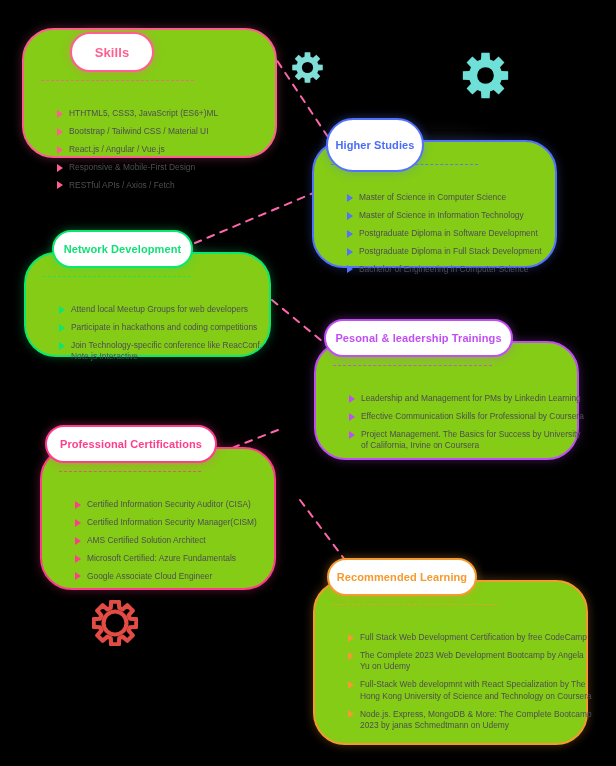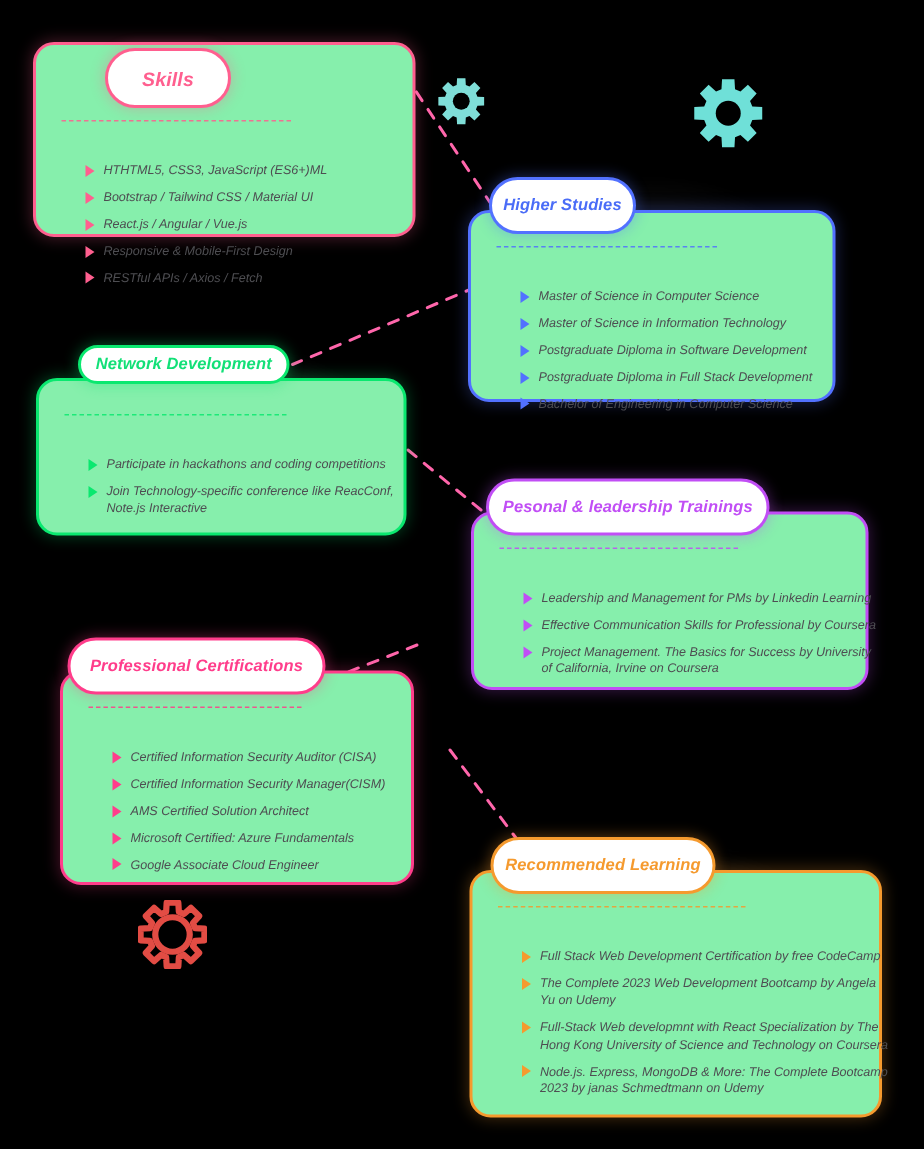--- a/index.html
+++ b/index.html
@@ -40,25 +40,24 @@
     position: absolute;
     left: 0; top: 0;
     width: 616px;
     height: 766px;
     pointer-events: none;
   }
 
   
   .card {
     position: absolute;
-    background: #86efac;
-    border-radius: 14px;
+    background: #84cc16;
+    border-radius: 32px;
     border: 2px solid #888;
     box-sizing: border-box;
-    font-style: italic;
   }
 
   
   .pill {
     position: absolute;
     background: #ffffff;
     border: 2px solid #888;
     border-radius: 999px;
     display: flex;
     align-items: center;
@@ -173,21 +172,21 @@
             <span class="tri" style="border-left-color: rgb(255, 95, 143);"></span>
             <span class="itxt">Responsive &amp; Mobile-First Design</span>
           </li>
           <li>
             <span class="tri" style="border-left-color: rgb(255, 95, 143);"></span>
             <span class="itxt">RESTful APIs / Axios / Fetch</span>
           </li>
         </ul>
       </div>
       <div class="card" style="left: 312px; top: 140px; width: 245px; height: 128px; border-color: rgb(82, 113, 255); box-shadow: rgba(82, 113, 255, 0.267) 0px 0px 10px 1px;">
-        <div class="pill" style="left: 12px; top: -24px; width: 98px; height: 38px; border-color: rgb(82, 113, 255); box-shadow: rgba(82, 113, 255, 0.333) 0px 0px 9px 1px; align-items: center;">
+        <div class="pill" style="left: 12px; top: -24px; width: 98px; height: 54px; border-color: rgb(82, 113, 255); box-shadow: rgba(82, 113, 255, 0.333) 0px 0px 9px 1px; align-items: center;">
           <span class="pill-label" style="color: rgb(74, 108, 247); font-size: 11px;">Higher Studies</span>
         </div>
         <div class="dashline" style="left: 17px; top: 22px; width: 147px; border-top-color: rgb(82, 113, 255);"></div>
         <ul class="items" style="left: 17px; right: 10px; top: 34px; width: 216px;">
           <li>
             <span class="tri" style="border-left-color: rgb(82, 113, 255);"></span>
             <span class="itxt">Master of Science in Computer Science</span>
           </li>
           <li>
             <span class="tri" style="border-left-color: rgb(82, 113, 255);"></span>
@@ -201,25 +200,29 @@
             <span class="tri" style="border-left-color: rgb(82, 113, 255);"></span>
             <span class="itxt">Postgraduate Diploma in Full Stack Development</span>
           </li>
           <li>
             <span class="tri" style="border-left-color: rgb(82, 113, 255);"></span>
             <span class="itxt">Bachelor of Engineering in Computer Science</span>
           </li>
         </ul>
       </div>
       <div class="card" style="left: 24px; top: 252px; width: 247px; height: 105px; border-color: rgb(10, 232, 111); box-shadow: rgba(10, 232, 111, 0.267) 0px 0px 10px 1px;">
-        <div class="pill" style="left: 26px; top: -24px; width: 141px; height: 26px; border-color: rgb(10, 232, 111); box-shadow: rgba(10, 232, 111, 0.333) 0px 0px 9px 1px;">
+        <div class="pill" style="left: 26px; top: -24px; width: 141px; height: 38px; border-color: rgb(10, 232, 111); box-shadow: rgba(10, 232, 111, 0.333) 0px 0px 9px 1px;">
           <span class="pill-label" style="color: rgb(18, 224, 119); font-size: 11px;">Network Development</span>
         </div>
         <div class="dashline" style="left: 17px; top: 22px; width: 148px; border-top-color: rgb(10, 232, 111);"></div>
         <ul class="items" style="left: 17px; right: 10px; top: 34px; width: 218px;">
+          <li>
+            <span class="tri" style="border-left-color: rgb(10, 232, 111);"></span>
+            <span class="itxt">Attend local Meetup Groups for web developers</span>
+          </li>
           <li>
             <span class="tri" style="border-left-color: rgb(10, 232, 111);"></span>
             <span class="itxt">Participate in hackathons and coding competitions</span>
           </li>
           <li>
             <span class="tri" style="border-left-color: rgb(10, 232, 111);"></span>
             <span class="itxt">Join Technology-specific conference like ReacConf, Note.js Interactive</span>
           </li>
         </ul>
       </div>

